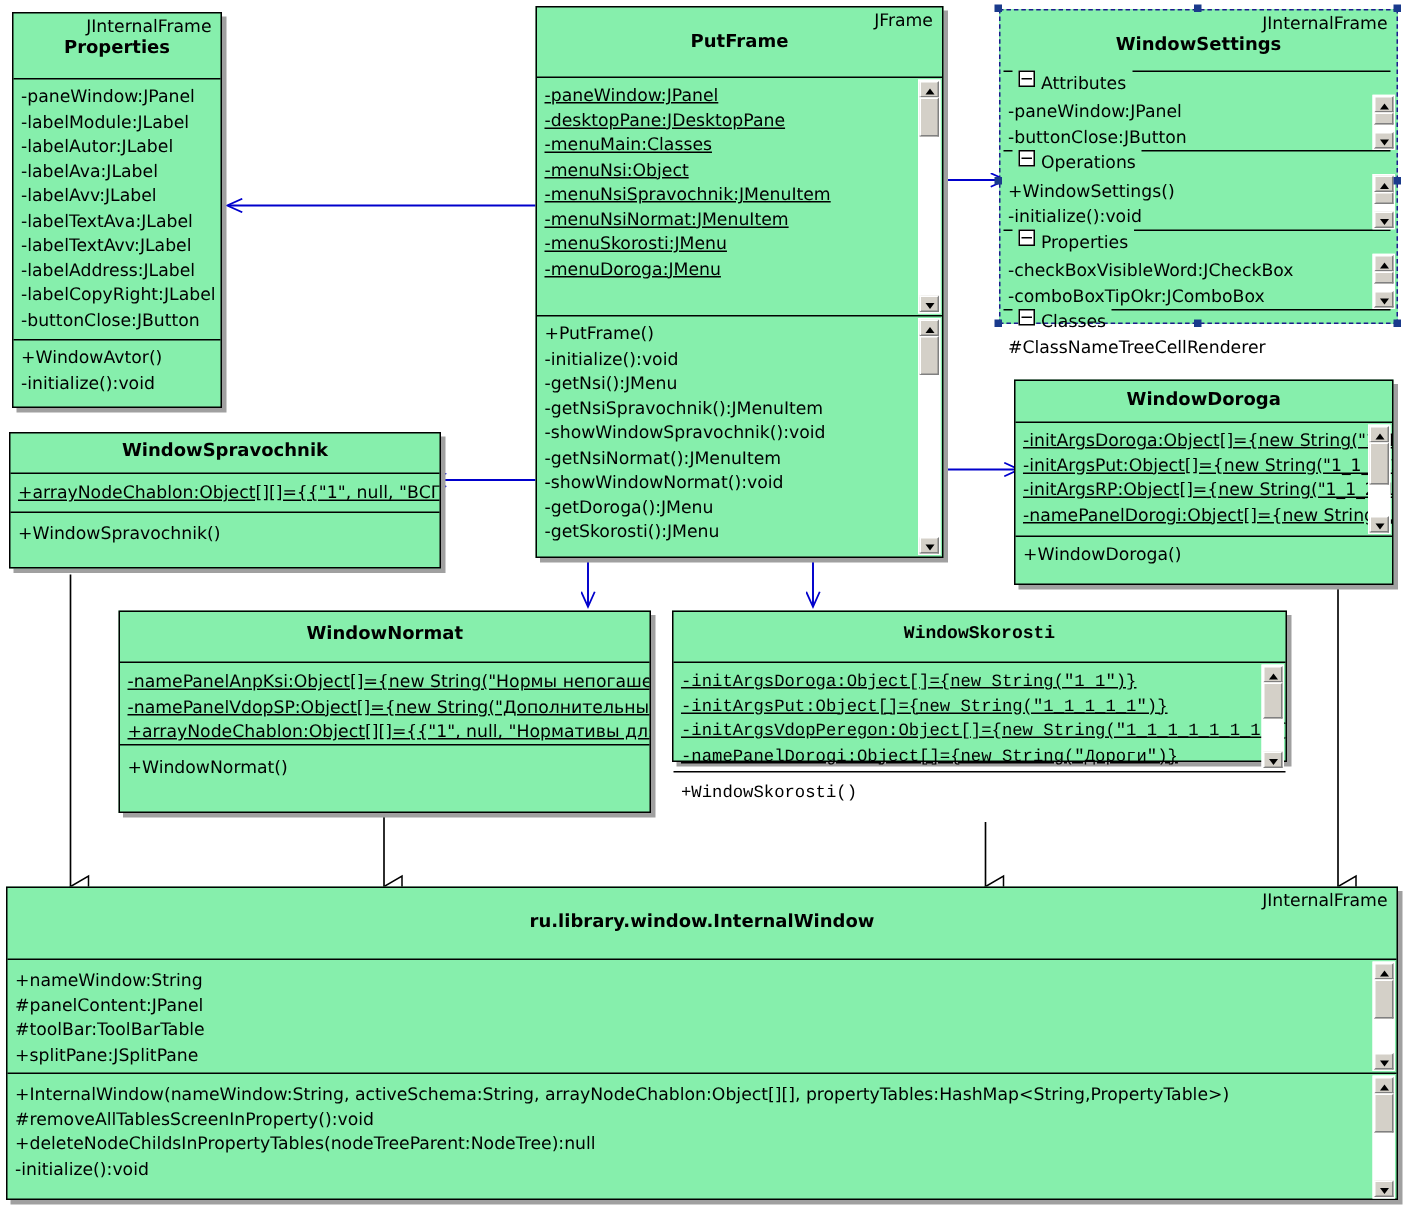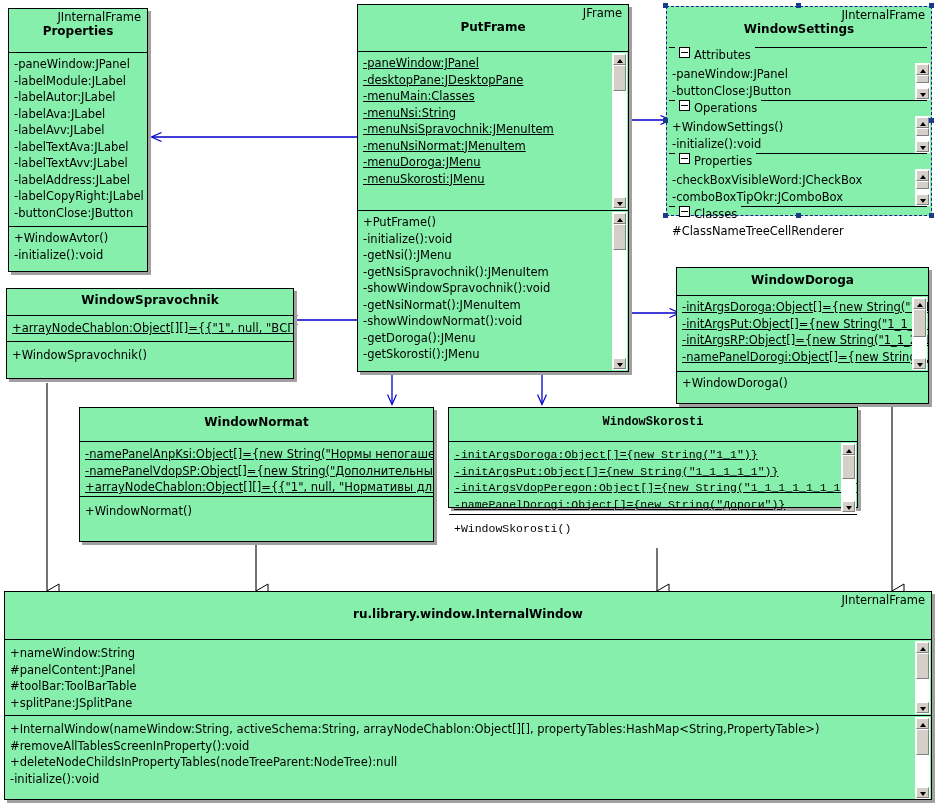--- a/index.html
+++ b/index.html
@@ -177,25 +177,25 @@
 
   <div class="umlbox" style="left:357px;top:4px;width:272px;height:368px;">
     <div class="hdr" style="height:47px;">
       <span class="stereo">JFrame</span>
       <span class="cname">PutFrame</span>
     </div>
     <div class="compartment" style="height:159px;">
       <div class="member stat">-paneWindow:JPanel</div>
       <div class="member stat">-desktopPane:JDesktopPane</div>
       <div class="member stat">-menuMain:Classes</div>
-      <div class="member stat">-menuNsi:String</div>
+      <div class="member stat">-menuNsi:Object</div>
       <div class="member stat">-menuNsiSpravochnik:JMenuItem</div>
       <div class="member stat">-menuNsiNormat:JMenuItem</div>
+      <div class="member stat">-menuSkorosti:JMenu</div>
       <div class="member stat">-menuDoroga:JMenu</div>
-      <div class="member stat">-menuSkorosti:JMenu</div>
       <div class="vscroll">
         <div class="btn up"></div>
         <div class="track">
           <div class="thumb"></div>
         </div>
         <div class="btn dn"></div>
       </div>
     </div>
     <div class="compartment" style="height:160px;">
       <div class="member">+PutFrame()</div>
@@ -290,21 +290,21 @@
 
   <div class="handle" style="left:663px;top:3px;"></div>
   <div class="handle" style="left:796px;top:3px;"></div>
   <div class="handle" style="left:929px;top:3px;"></div>
   <div class="handle" style="left:663px;top:118px;"></div>
   <div class="handle" style="left:929px;top:118px;"></div>
   <div class="handle" style="left:663px;top:213px;"></div>
   <div class="handle" style="left:796px;top:213px;"></div>
   <div class="handle" style="left:929px;top:213px;"></div>
 
-  <div class="umlbox" style="left:676px;top:267px;width:253px;height:137px;">
+  <div class="umlbox" style="left:676px;top:253px;width:253px;height:137px;">
     <div class="hdr" style="height:28px;padding-top:5px;">
       <span class="cname">WindowDoroga</span>
     </div>
     <div class="compartment" style="height:76px;">
       <div class="member stat">-initArgsDoroga:Object[]={new String("1_1")}</div>
       <div class="member stat">-initArgsPut:Object[]={new String("1_1_1_1_1")}</div>
       <div class="member stat">-initArgsRP:Object[]={new String("1_1_2_1")}</div>
       <div class="member stat">-namePanelDorogi:Object[]={new String("Дороги")}</div>
       <div class="vscroll">
         <div class="btn up"></div>

